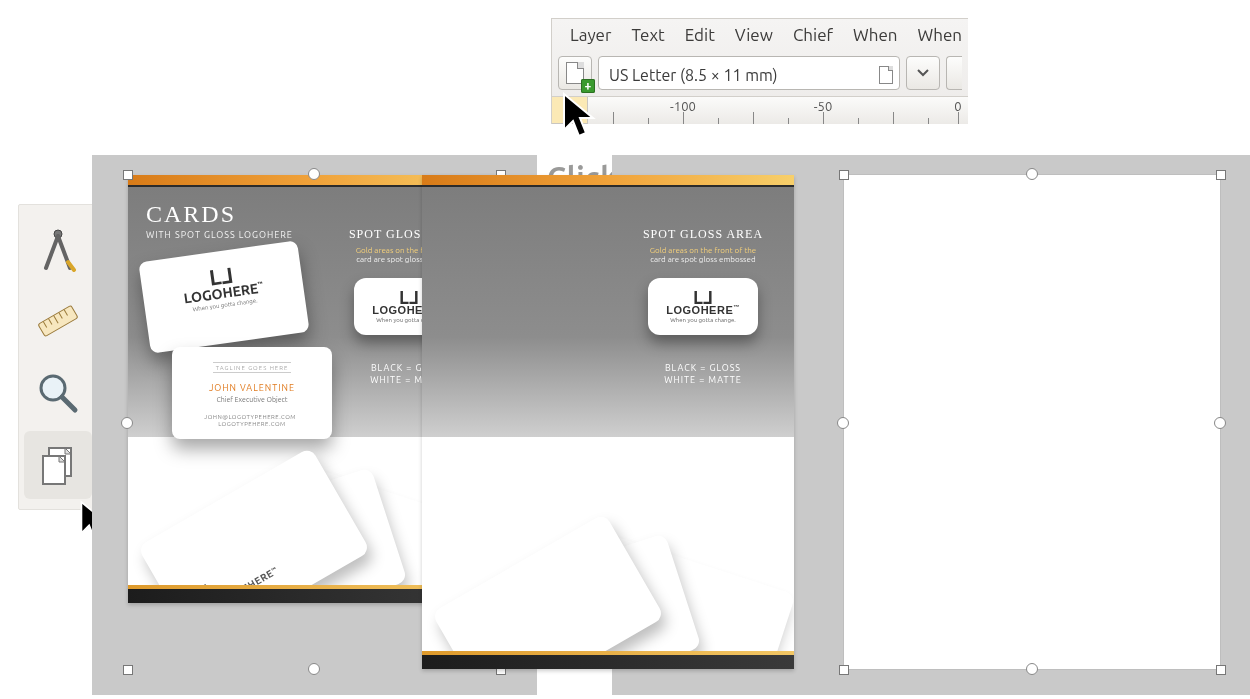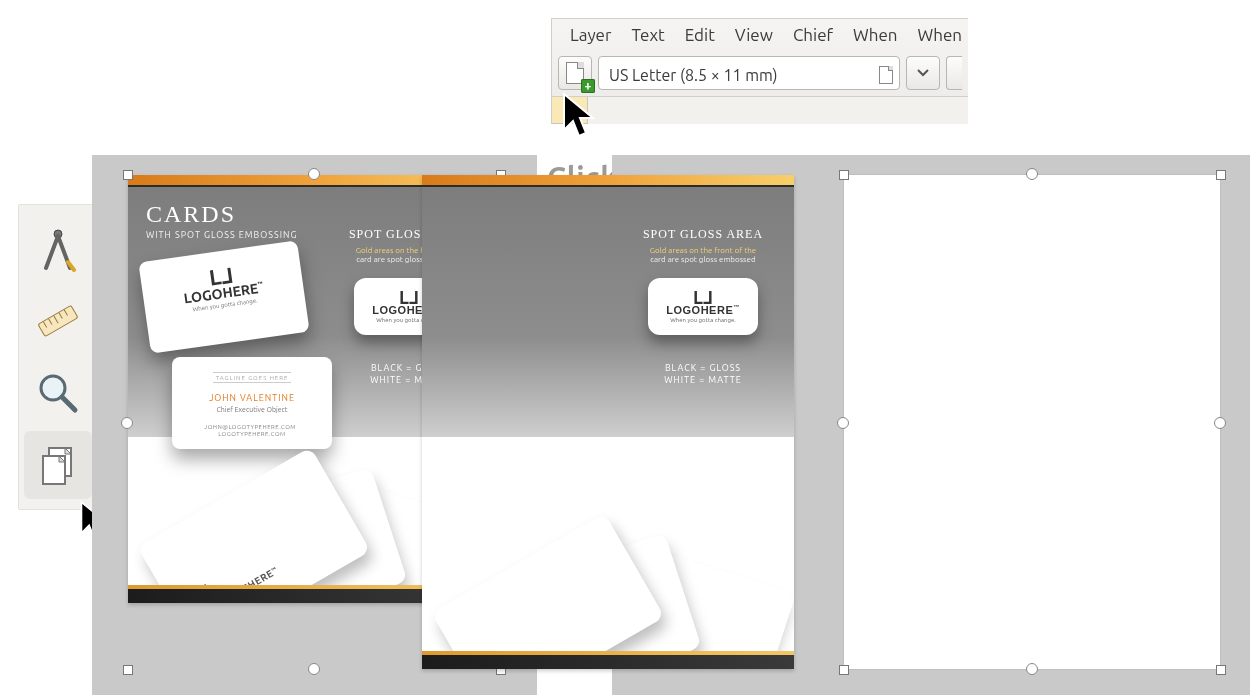--- a/index.html
+++ b/index.html
@@ -186,21 +186,21 @@
   .legend{ font-size:9px; letter-spacing:1px; margin-top:28px; text-align:center; }
   .bizcard{
     position:absolute; background:#fff; border-radius:8px;
     width:160px; height:92px;
     box-shadow:0 10px 18px rgba(0,0,0,.35);
     text-align:center;
     padding:8px 6px;
     color:#333;
   }
   .bizcard.rot-a{ transform:rotate(-8deg); left:16px; top:64px; }
-  .bizcard.rot-b{ left:44px; top:170px; }
+  .bizcard.rot-b{ left:44px; top:160px; }
   .bizcard .lh{ font-weight:700; font-size:14px; }
   .bizcard .tm{ font-size:6px; vertical-align:top; }
   .bizcard .slogan{ font-size:6px; color:#777; }
   .bizcard .name{ color:#e07a1e; font-size:9px; letter-spacing:1px; margin-top:10px; }
   .bizcard .role{ font-size:7px; color:#777; margin-top:2px; }
   .bizcard .mail{ font-size:6px; color:#888; margin-top:10px; letter-spacing:.5px }
   .fan{
     position:absolute; left:26px; bottom:-6px; right:26px; height:210px;
   }
   .fan .card{
@@ -259,20 +259,36 @@
         </svg>
     </div>
     <div class="icon-btn" style="width:16px;border-radius:4px 0 0 4px;border-right:none;"></div>
   </div>
 
   <div class="ruler-row">
     <div class="lock-cell">
       <svg width="16" height="16" viewBox="0 0 16 16">
           <path d="M4 7V5a4 4 0 0 1 8 0v2h1v7H3V7h1zm2 0h4V5a2 2 0 0 0-4 0v2z" fill="#d88a12" stroke="#9a5a00" stroke-width="0.6"></path>
         </svg>
+    </div>
+    <div class="ruler">
+      <span class="tlabel" style="left:95px">-100</span>
+      <span class="tlabel" style="left:235px">-50</span>
+      <span class="tlabel" style="left:370px">0</span>
+      <div class="tick major" style="left:25px"></div>
+        <div class="tick minor" style="left:60px"></div>
+      <div class="tick major" style="left:95px"></div>
+        <div class="tick minor" style="left:130px"></div>
+      <div class="tick major" style="left:165px"></div>
+        <div class="tick minor" style="left:200px"></div>
+      <div class="tick major" style="left:235px"></div>
+        <div class="tick minor" style="left:270px"></div>
+      <div class="tick major" style="left:305px"></div>
+        <div class="tick minor" style="left:340px"></div>
+      <div class="tick major" style="left:370px"></div>
     </div>
   </div>
 </div>
 
 <div class="cursor" style="left:560px; top:92px;">
   <svg width="42" height="48" viewBox="0 0 42 48">
     <path d="M4 2 L4 38 L13 29 L19 44 L26 41 L20 26 L33 26 Z" fill="#000" stroke="#fff" stroke-width="2"></path>
   </svg>
 </div>
 
@@ -319,21 +335,21 @@
       <path d="M4 2 L4 38 L13 29 L19 44 L26 41 L20 26 L33 26 Z" fill="#000" stroke="#fff" stroke-width="2"></path>
     </svg>
 </div>
 
 <div class="canvas-left">
   <div class="design-page" style="left:36px; top:20px; width:372px; height:428px;">
     <div class="bar-top"></div>
     <div class="bar-thin"></div>
     <div class="hero">
       <h1>CARDS</h1>
-      <div class="sub">WITH SPOT GLOSS EMBOSSING</div>
+      <div class="sub">WITH SPOT GLOSS LOGOHERE</div>
 
       <div class="bizcard rot-a">
         <div style="font-size:22px;font-weight:700;line-height:18px;margin-top:8px">L<span style="display:inline-block;transform:scaleX(-1)">L</span></div>
         <div class="lh"><span>LOGOHERE</span><span class="tm">™</span></div>
         <div class="slogan">When you gotta change.</div>
       </div>
       <div class="bizcard rot-b">
         <div style="font-size:6px;color:#aaa;letter-spacing:1px;border-top:1px solid #ccc;border-bottom:1px solid #ccc;display:inline-block;padding:1px 3px">TAGLINE GOES HERE</div>
         <div class="name">JOHN VALENTINE</div>
         <div class="role">Chief Executive Object</div>

